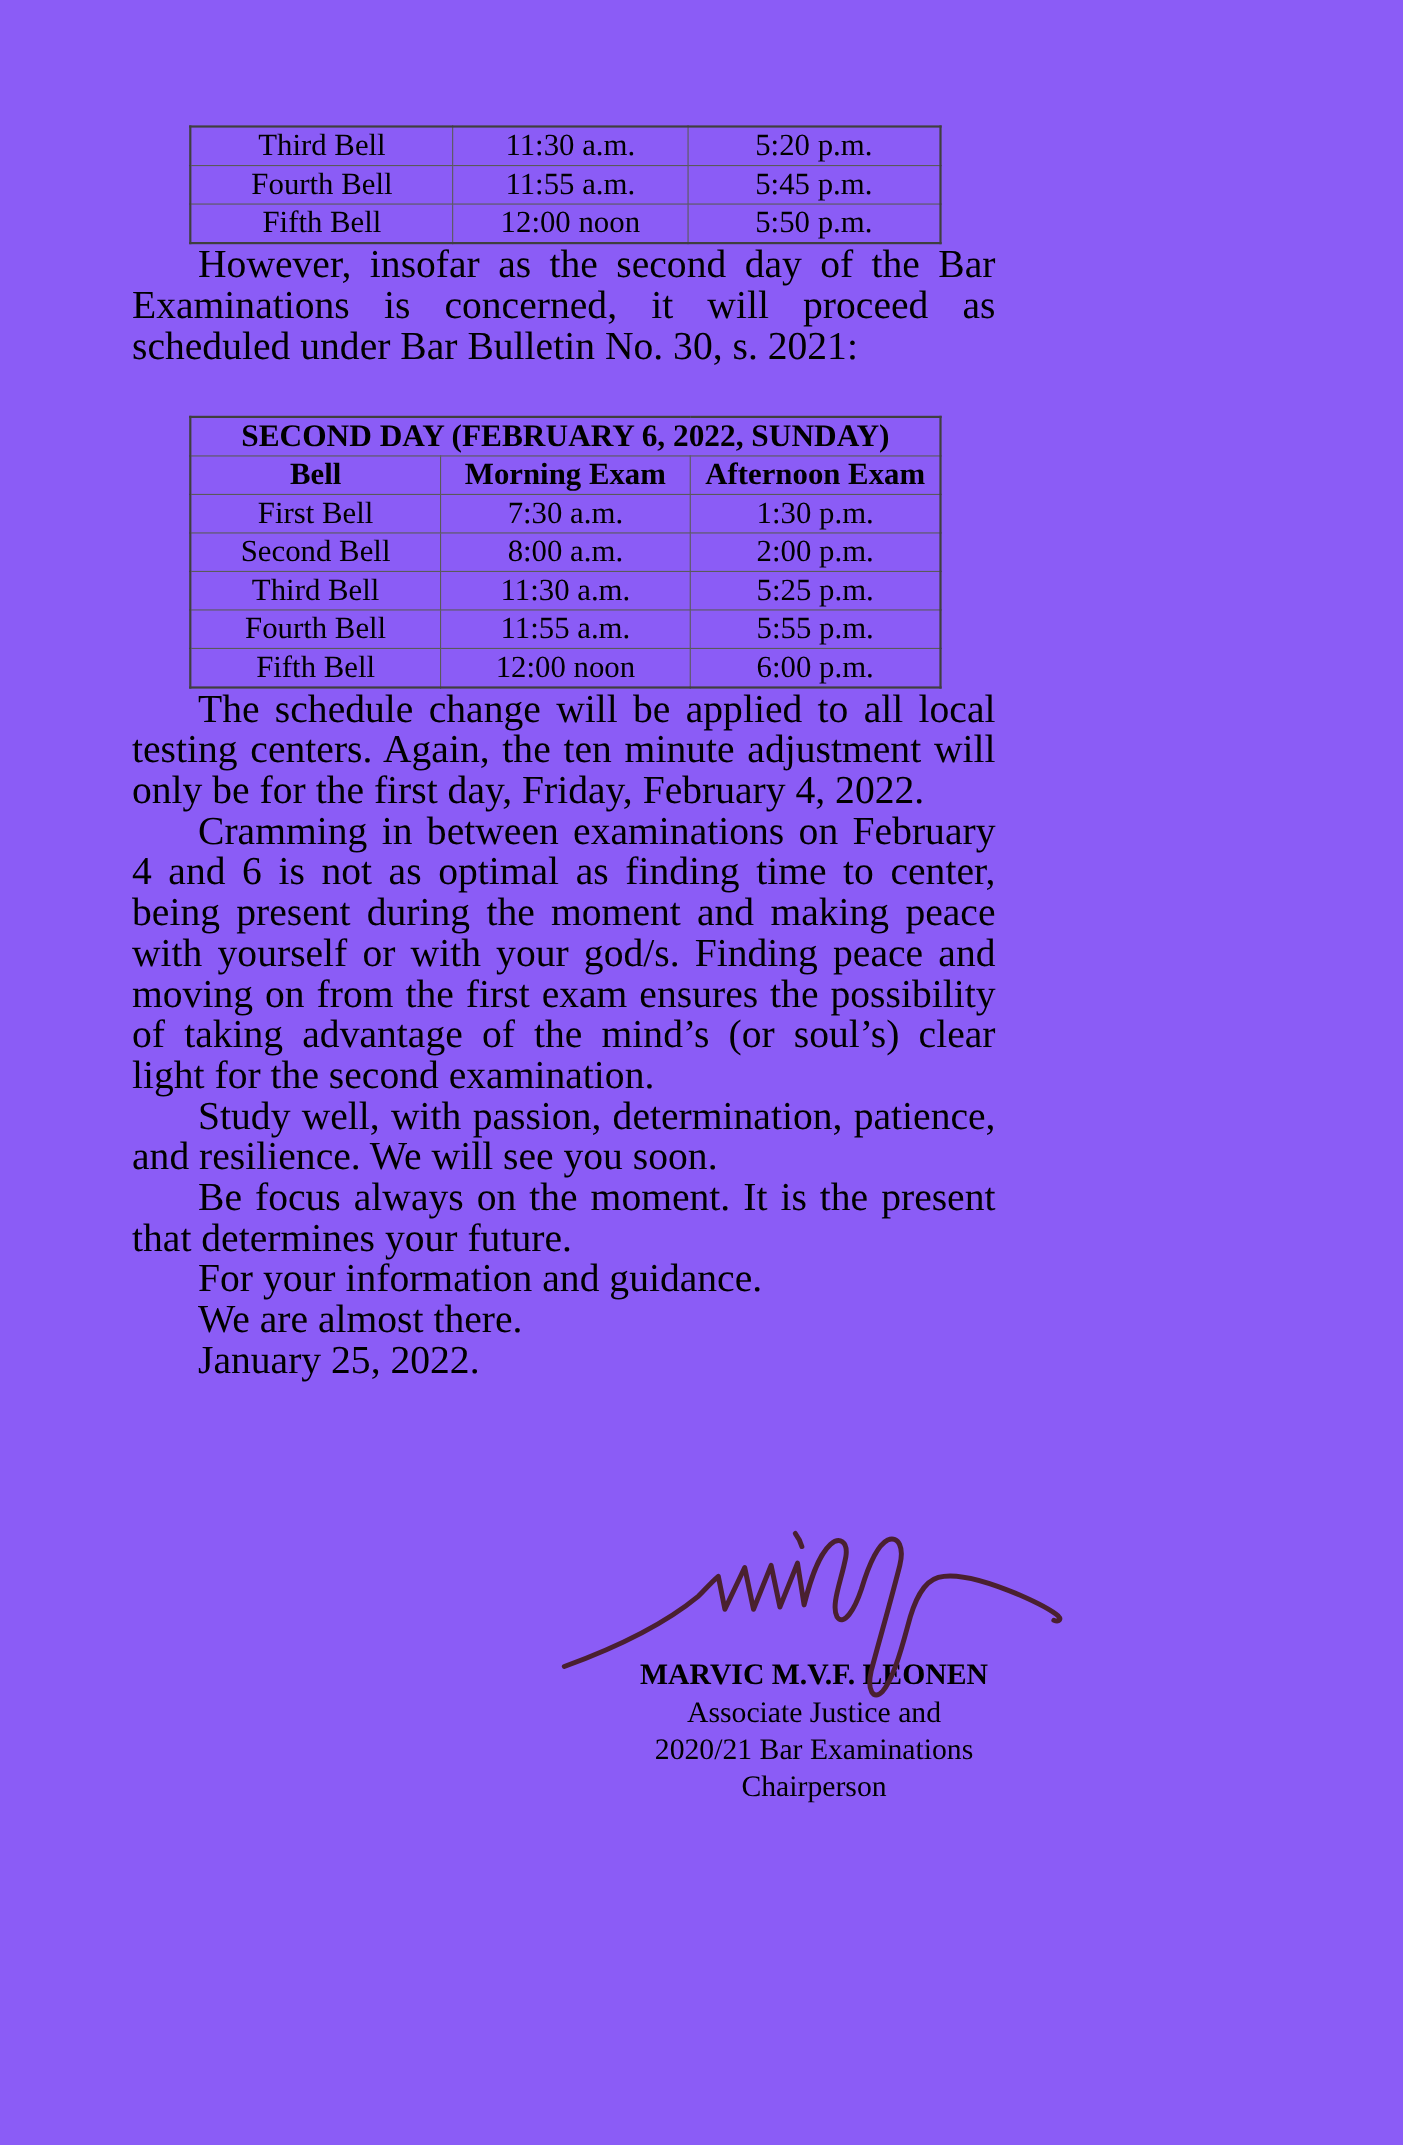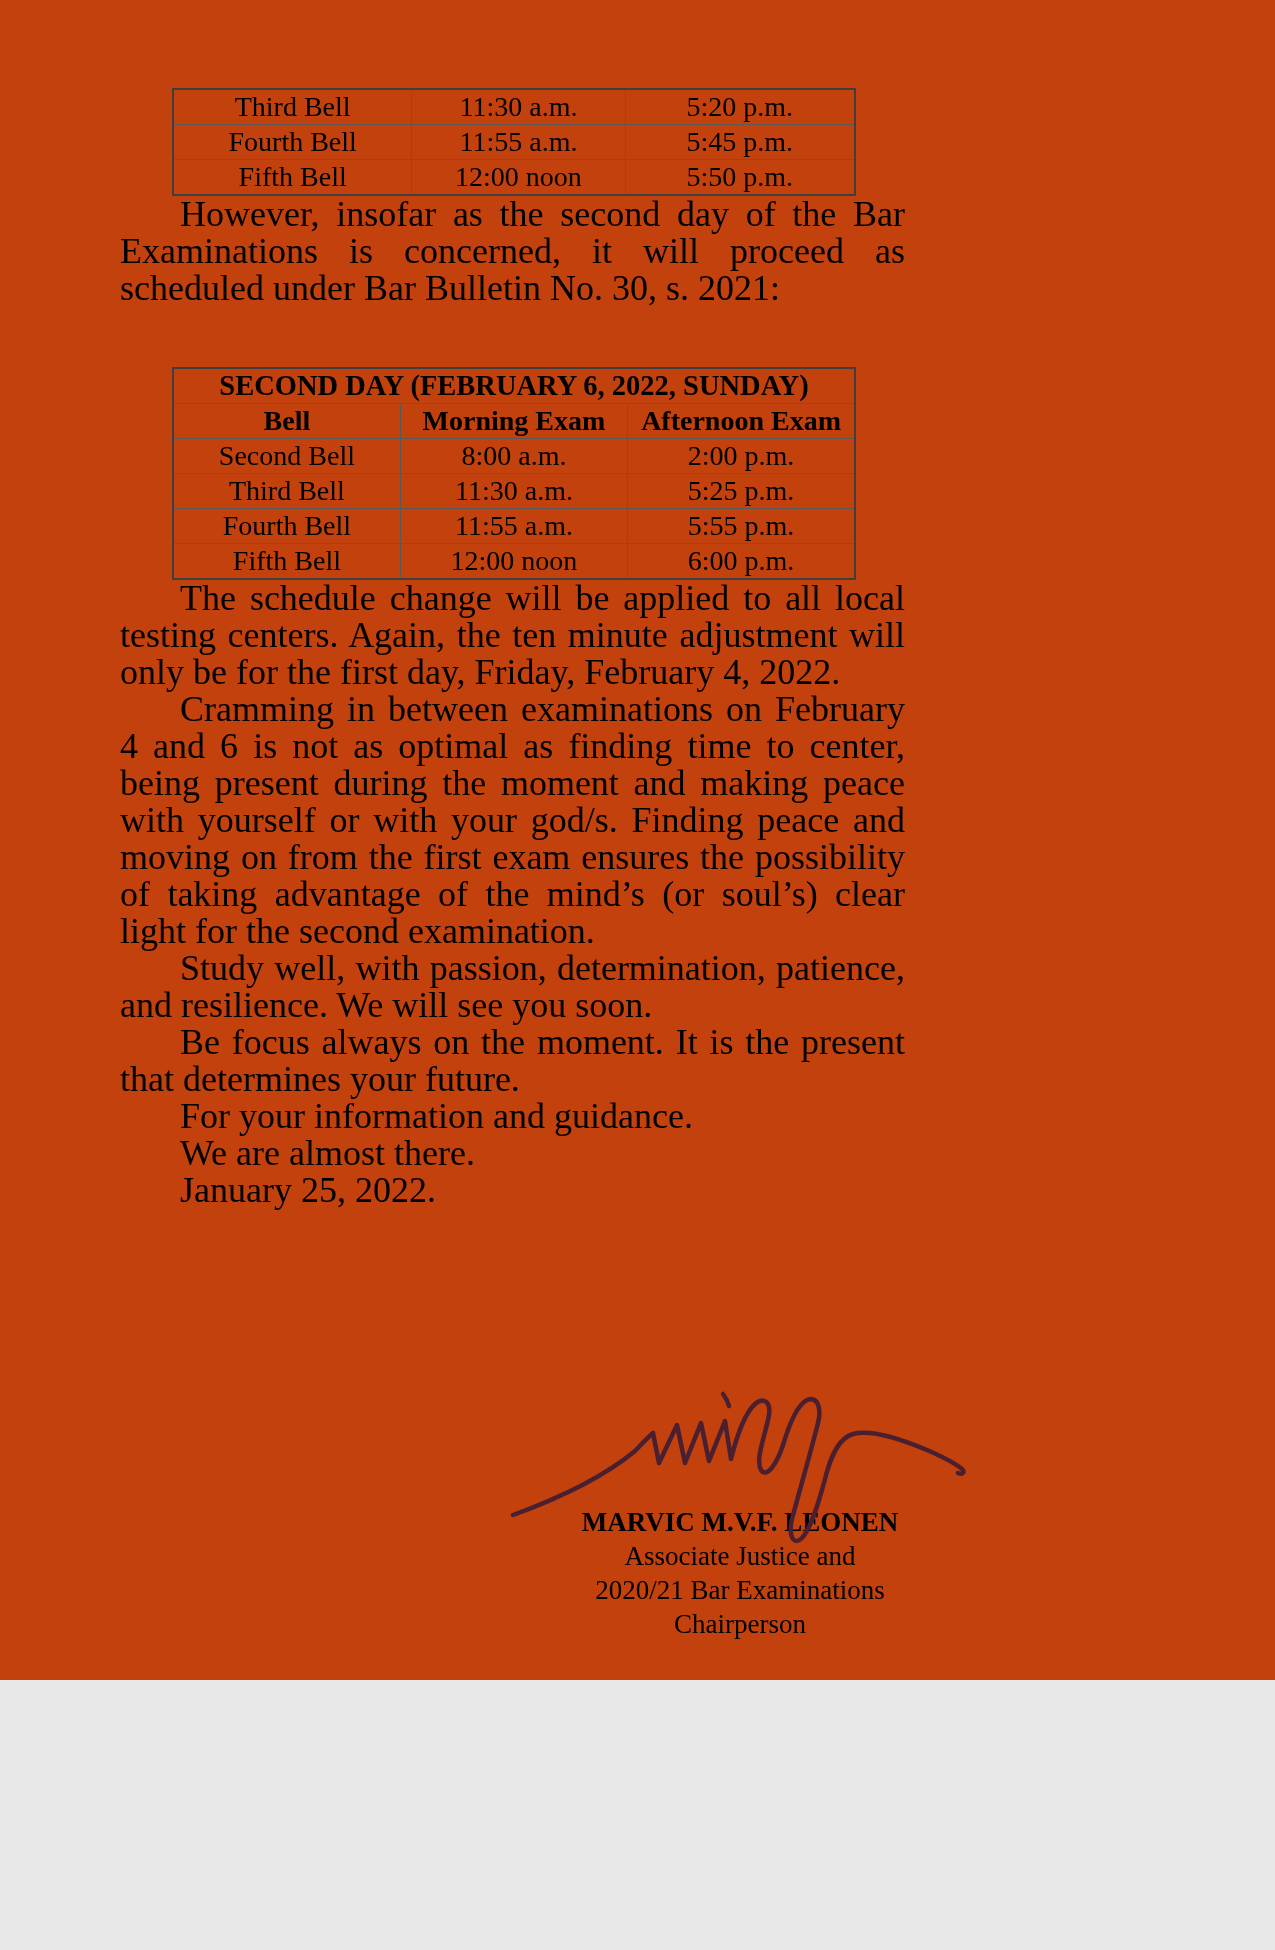--- a/index.html
+++ b/index.html
@@ -1,24 +1,24 @@
 <!DOCTYPE html>
 <html><head>
 <meta charset="utf-8">
 <style>
   html,body{margin:0;padding:0;background:#e8e8e8;}
   .page{
     position:relative;
-    width:1275px;height:1680px;
+    width:1275px;height:1950px;
     margin:0 auto;
-    background:#c2410c;
+    background:#8b5cf6;
     font-family:"Liberation Serif","DejaVu Serif",serif;
     color:#000;
     box-sizing:border-box;
-    padding:88px 370px 0 120px;
+    padding:114px 370px 0 120px;
     overflow:hidden;
   }
   .content{width:785px;}
   table.sched{
     border-collapse:collapse;
     margin-left:52px;
     width:684px;
     table-layout:fixed;
     border:2.5px solid #3f3f3f;
   }
@@ -39,21 +39,21 @@
   table.sched th{font-weight:bold;}
   p.par{
     font-size:36px;
     line-height:37px;
     text-align:justify;
     text-indent:60px;
     margin:0;
   }
   .mt36{margin-top:36px;}.mt42{margin-top:42px;}.mt44{margin-top:44px;}
   .mt46{margin-top:46px;}.mt48{margin-top:48px;}.mt50{margin-top:50px;}
-  .mt52{margin-top:60px;}
+  .mt52{margin-top:45px;}
   .sig-block{
     position:absolute;
     left:505px;top:1393px;
     width:470px;
     text-align:center;
   }
   .sig-svg{
     position:absolute;
     left:0;top:0;
     width:470px;height:140px;
@@ -95,20 +95,25 @@
 
     <table class="sched mt52">
       <tbody>
         <tr>
           <td class="title-cell" colspan="3">SECOND DAY (FEBRUARY 6, 2022, SUNDAY)</td>
         </tr>
         <tr>
           <th class="c1">Bell</th>
           <th class="c2">Morning Exam</th>
           <th class="c3">Afternoon Exam</th>
+        </tr>
+        <tr>
+          <td class="c1">First Bell</td>
+          <td class="c2">7:30 a.m.</td>
+          <td class="c3">1:30 p.m.</td>
         </tr>
         <tr>
           <td class="c1">Second Bell</td>
           <td class="c2">8:00 a.m.</td>
           <td class="c3">2:00 p.m.</td>
         </tr>
         <tr>
           <td class="c1">Third Bell</td>
           <td class="c2">11:30 a.m.</td>
           <td class="c3">5:25 p.m.</td>

